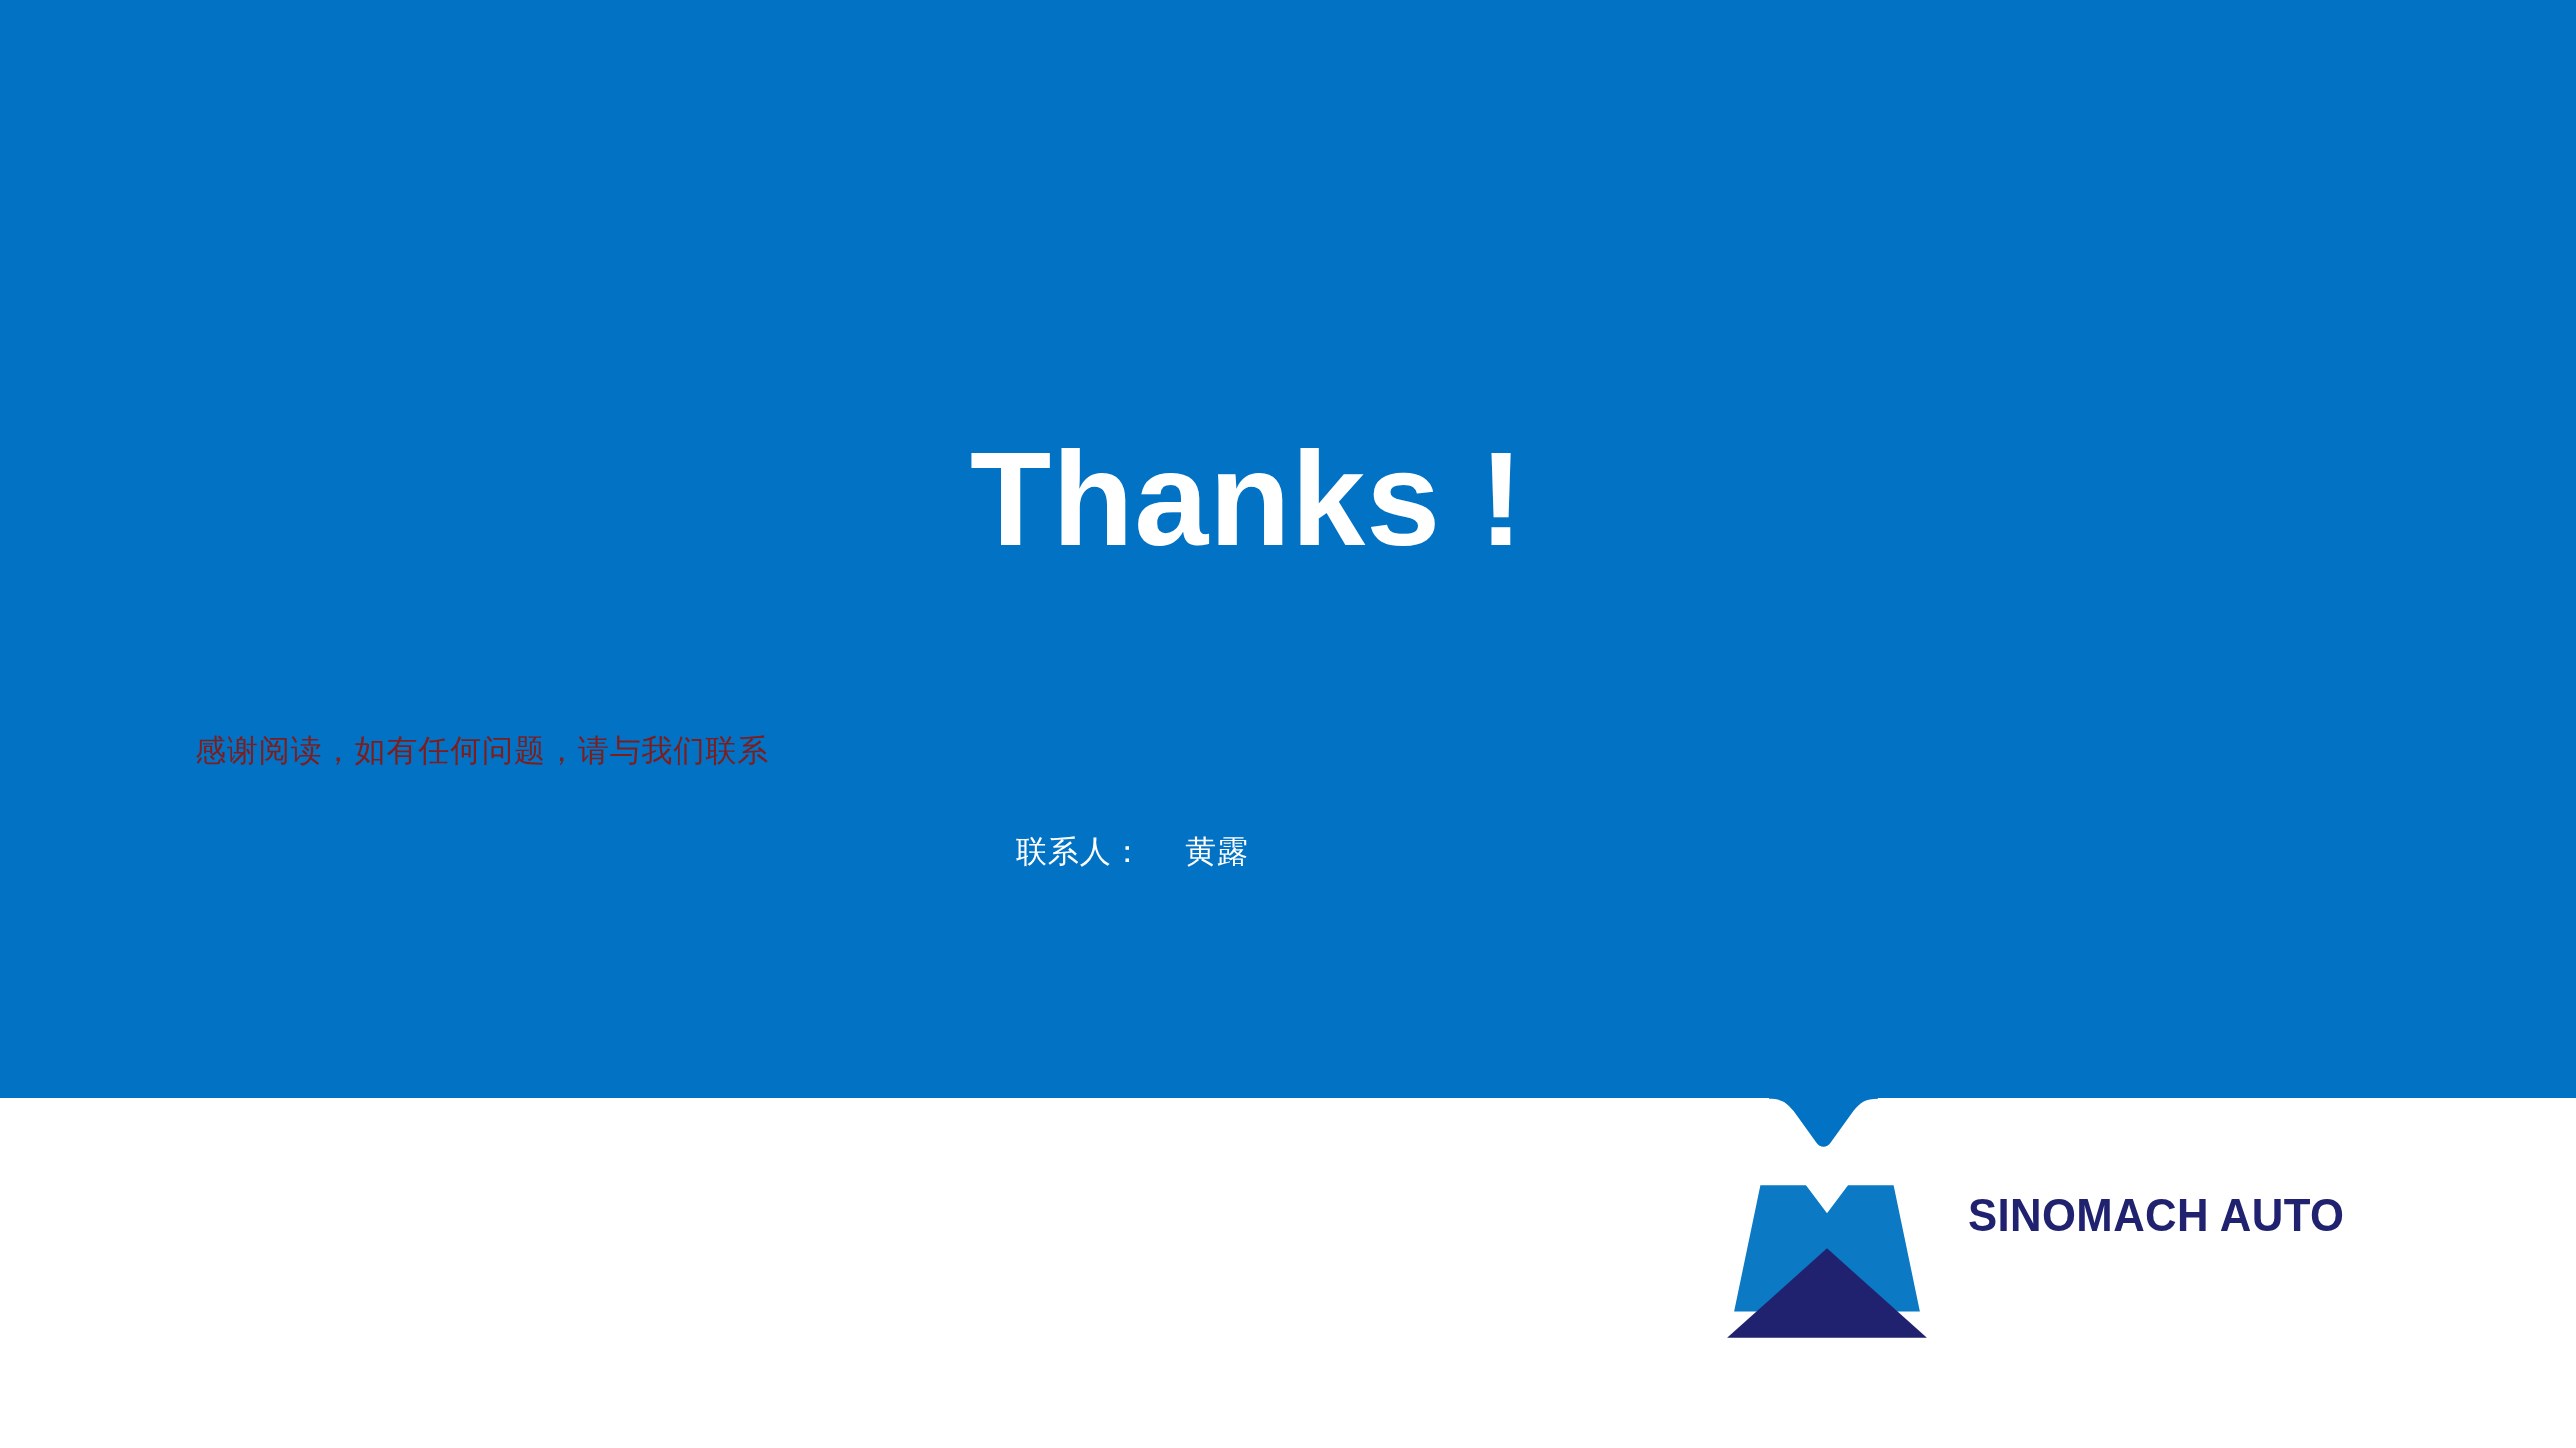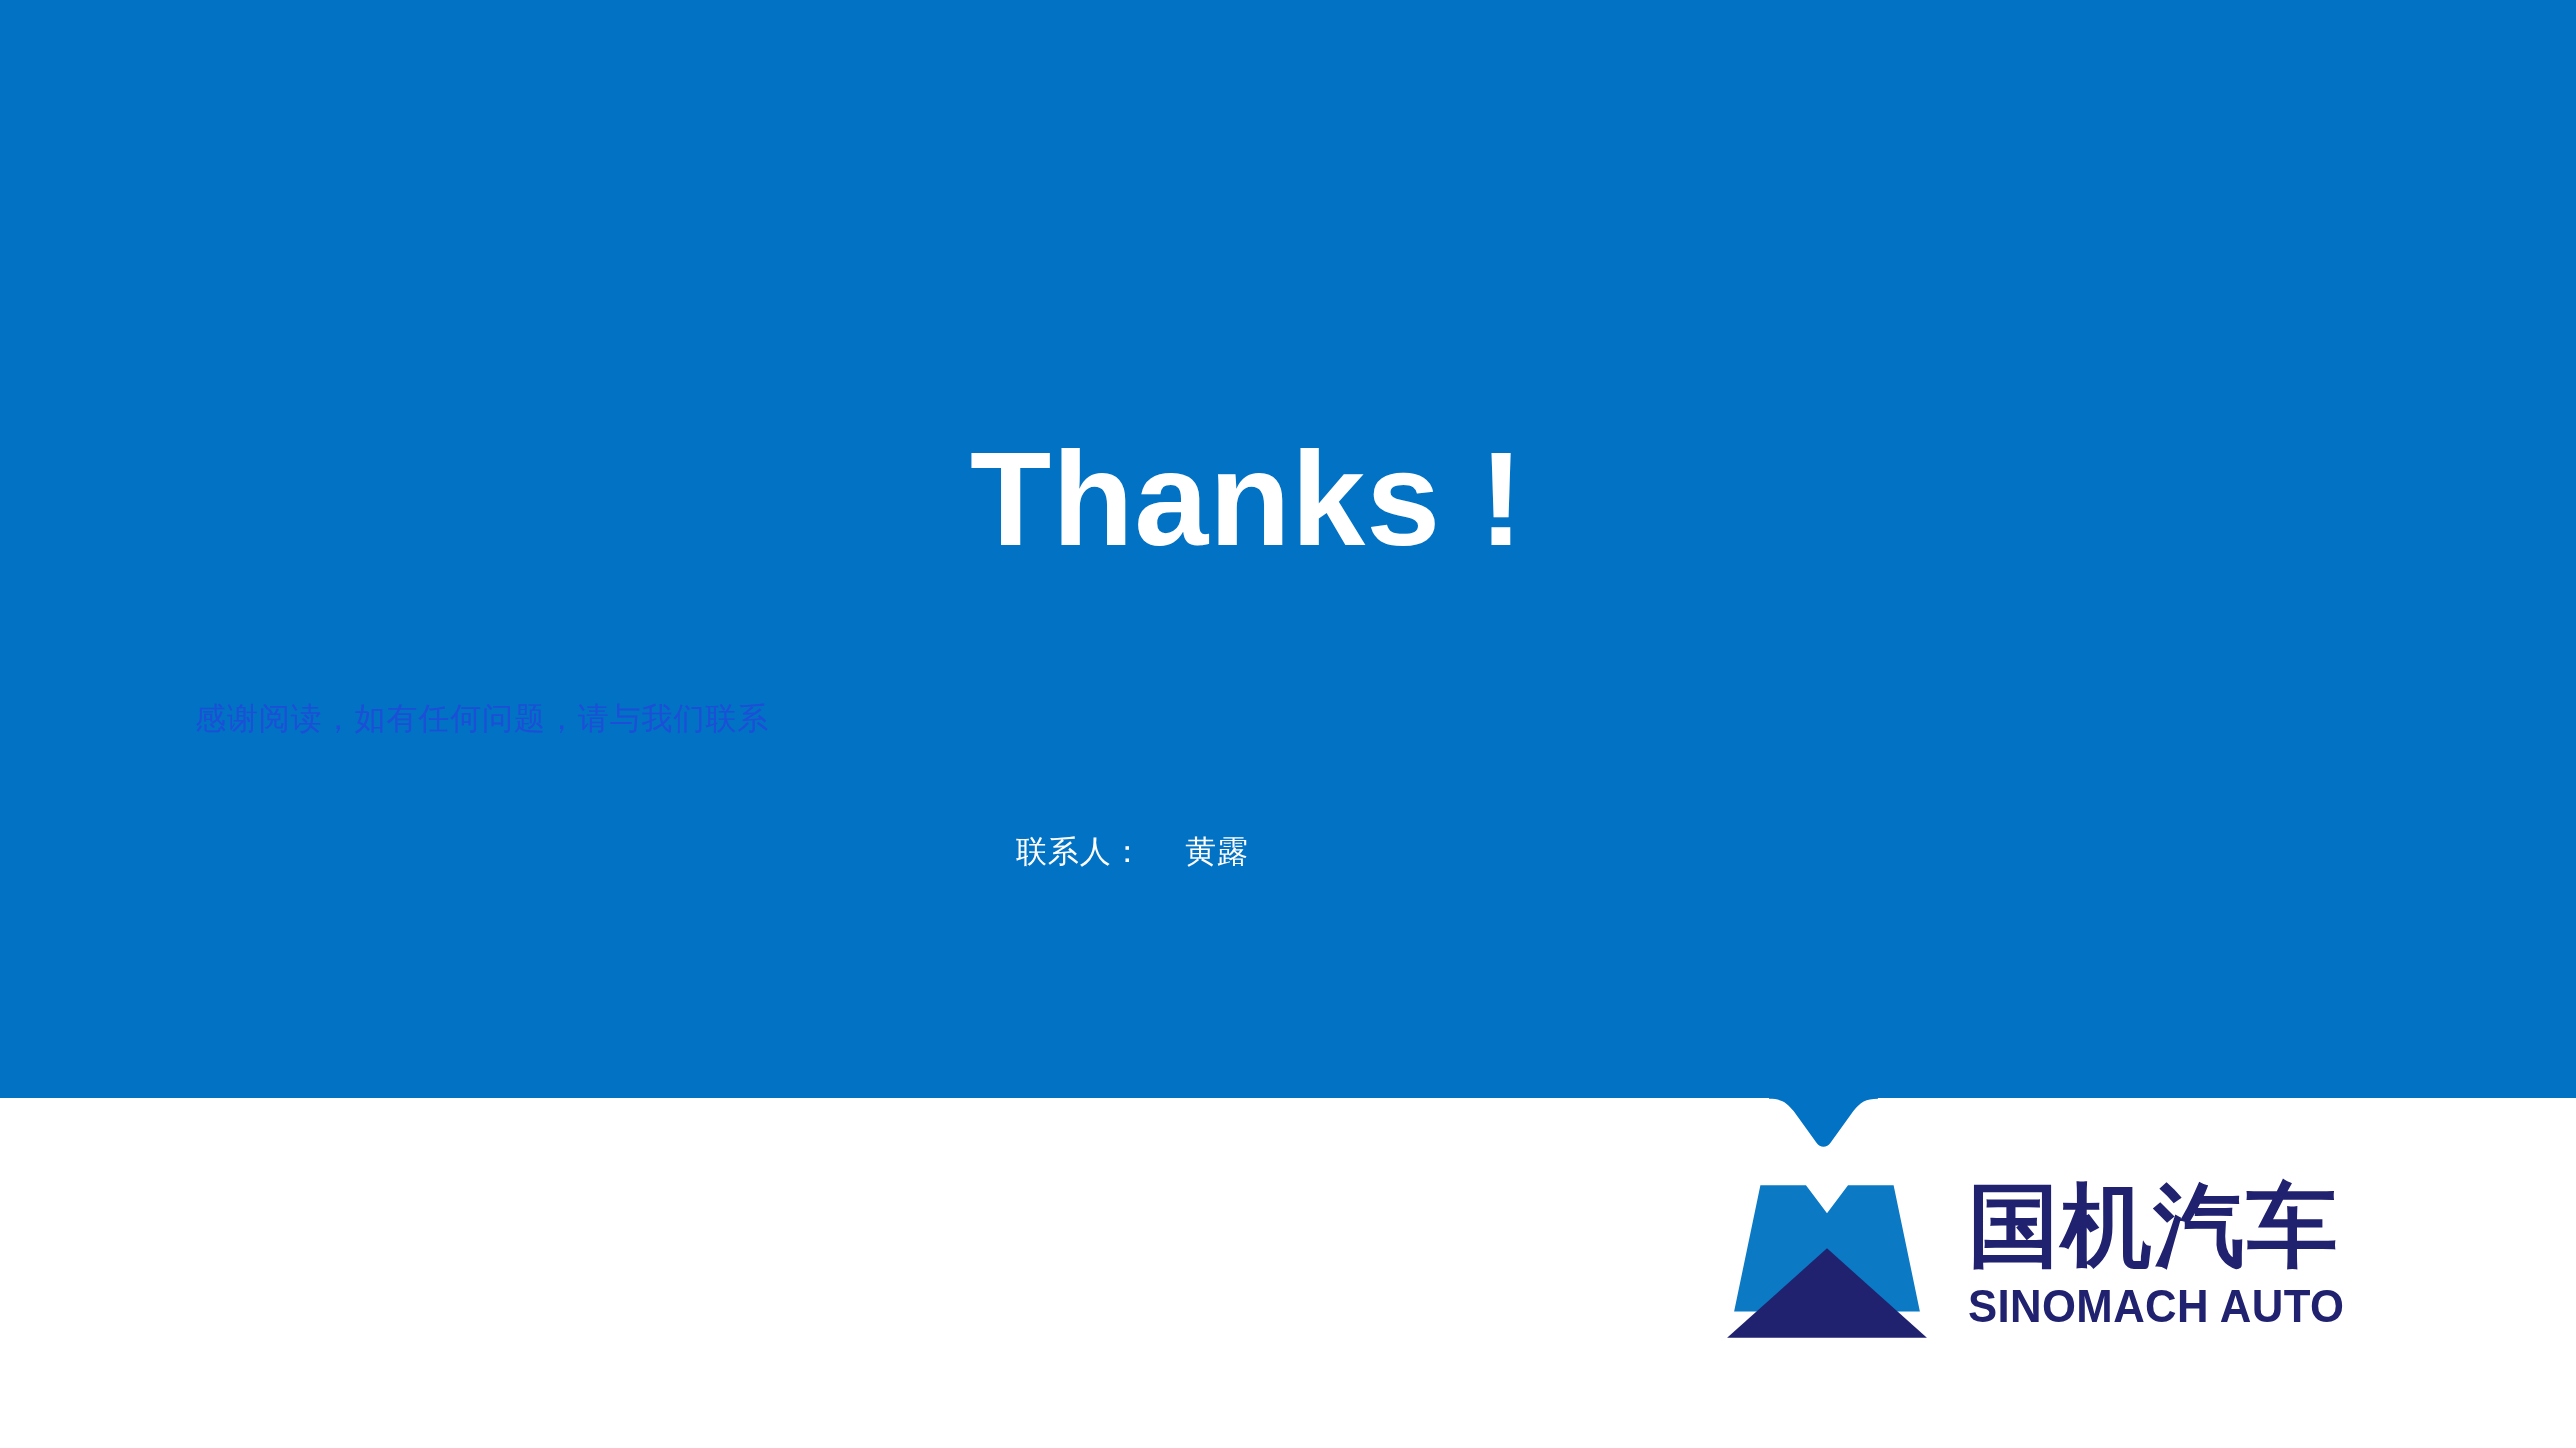--- a/index.html
+++ b/index.html
@@ -52,24 +52,24 @@
     color: #ffffff;
     letter-spacing: 0.9px;
     line-height: 1.15;
     white-space: nowrap;
   }
 
   
   .intro-line {
     position: absolute;
     left: 195px;
-    top: 698px;
+    top: 730px;
     font-size: 31px;
     font-weight: normal;
-    color: #1d4ed8;
+    color: #7f1d1d;
     letter-spacing: 0.9px;
     white-space: nowrap;
   }
 
   .contact-block {
     position: absolute;
     left: 195px;
     top: 822px;
     width: 1054px;
   }
@@ -178,20 +178,19 @@
     <div class="logo-mark">
       <svg width="216" height="163" viewBox="0 0 246 186" xmlns="http://www.w3.org/2000/svg">
 
         <path d="M47 6 L99 6 L123 38 L147 6 L199 6 L229 150 L180 150 L123 86 L66 150 L17 150 Z" fill="#0B79C4"></path>
 
         <path d="M123 78 L237 180 L9 180 Z" fill="#20226F"></path>
       </svg>
     </div>
 
     <div class="logo-words">
-      <div class="logo-cn">国机汽车</div>
       <div class="logo-en">SINOMACH AUTO</div>
     </div>
 
   </div>
 
 </div>
 
 
 </body></html>

